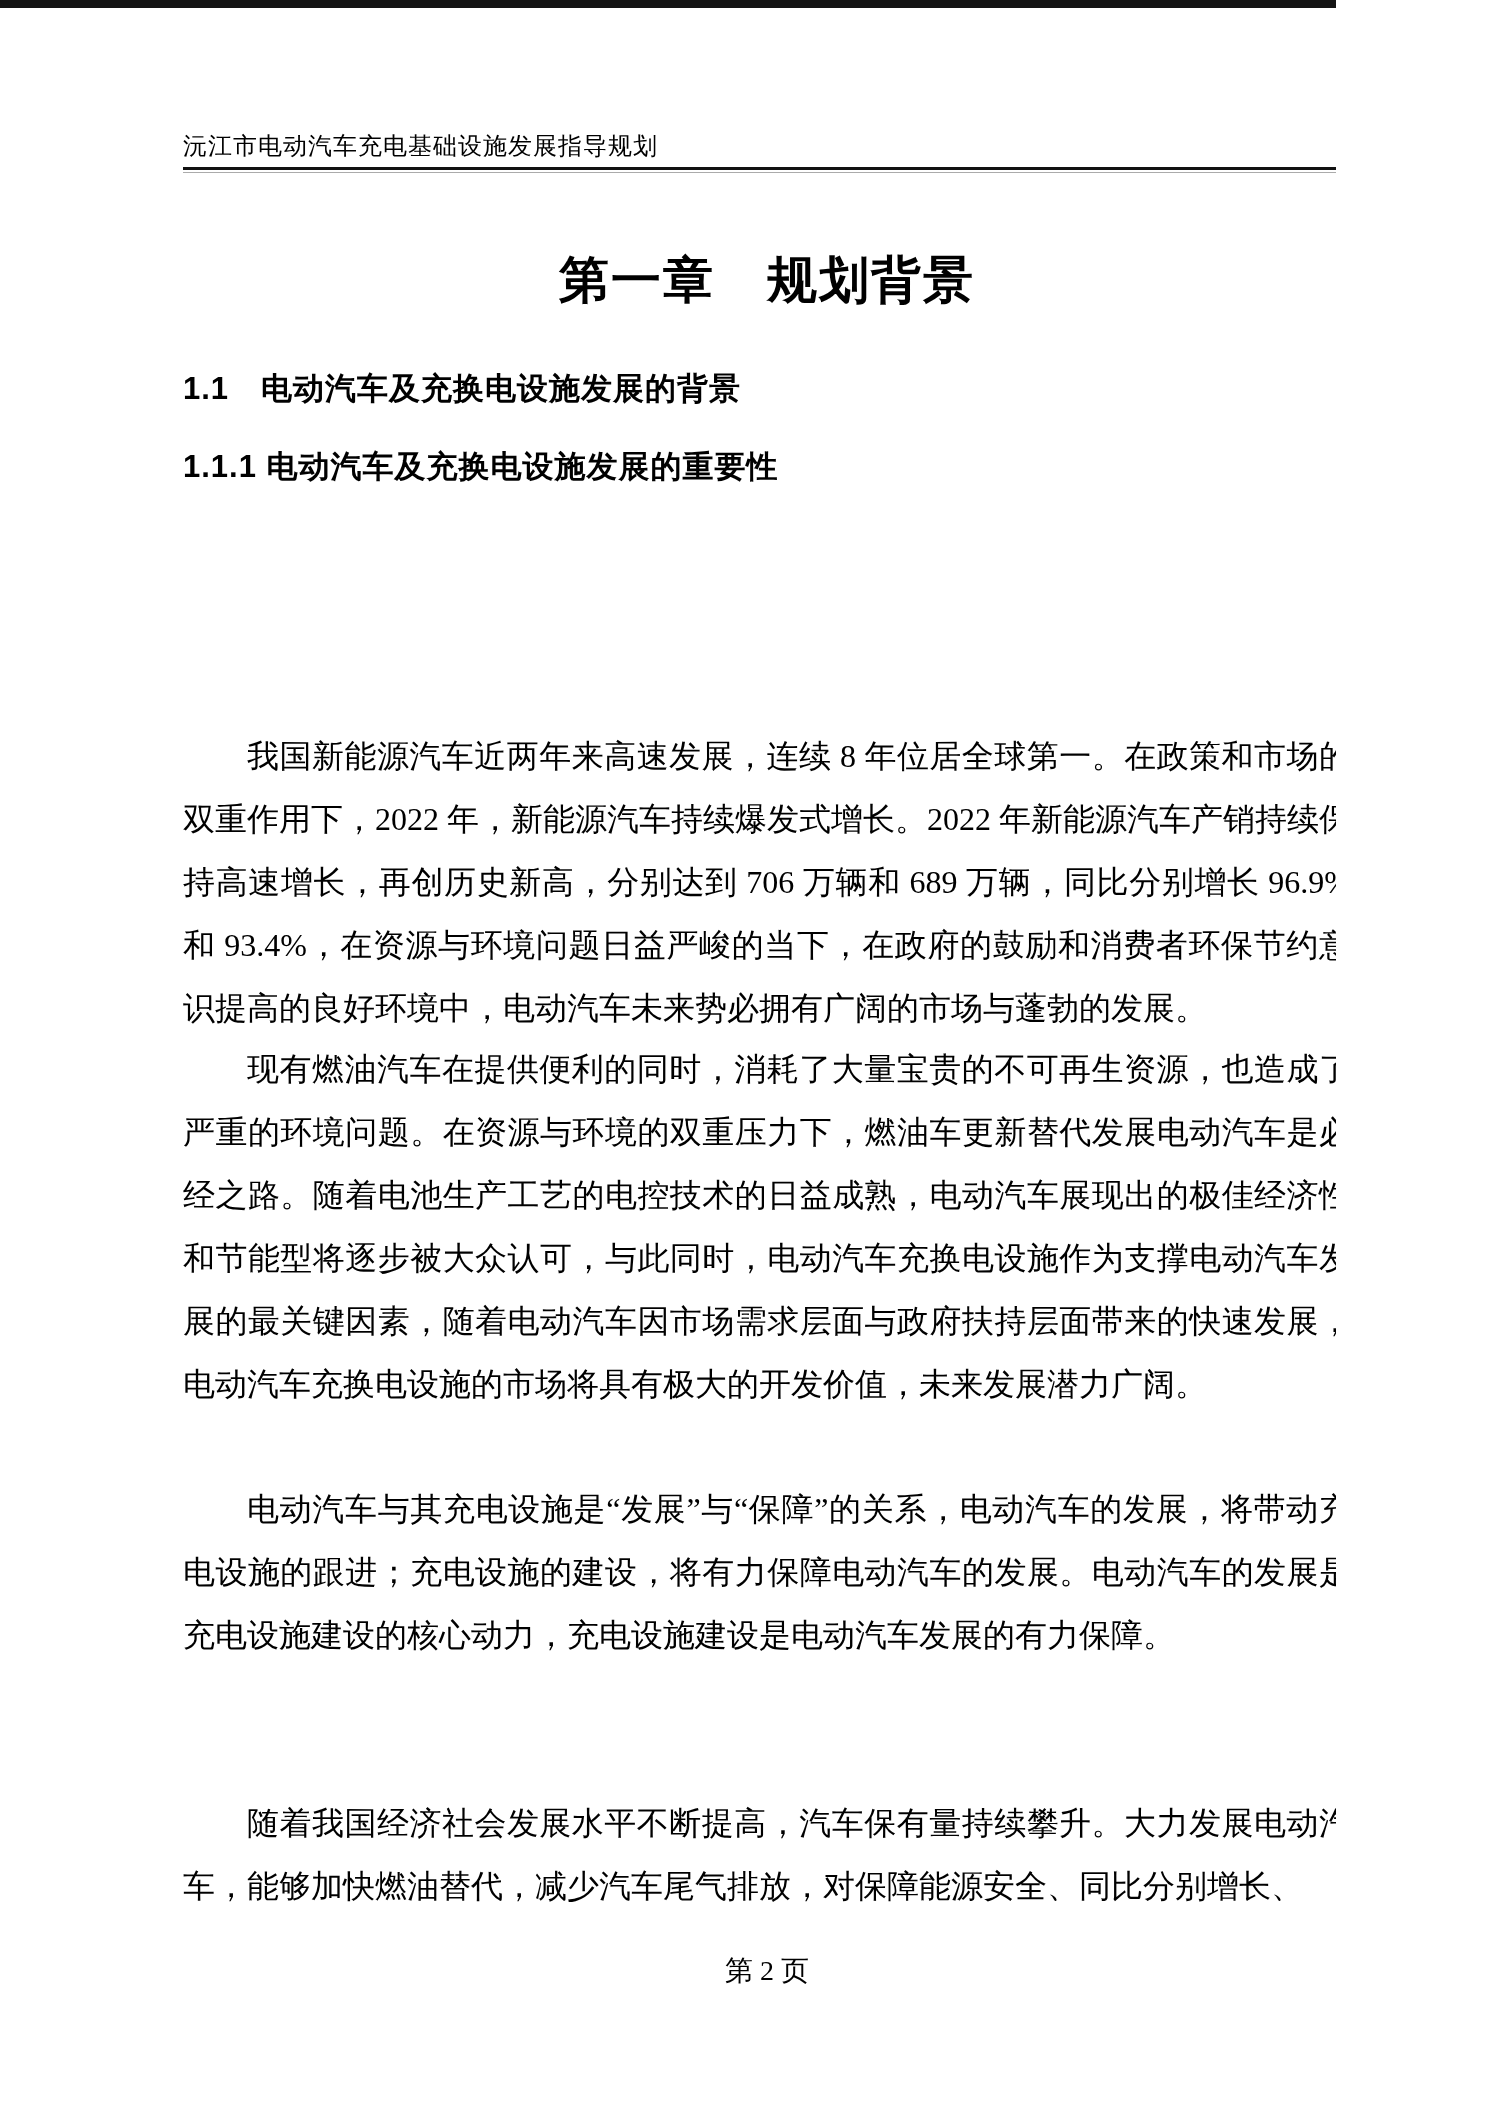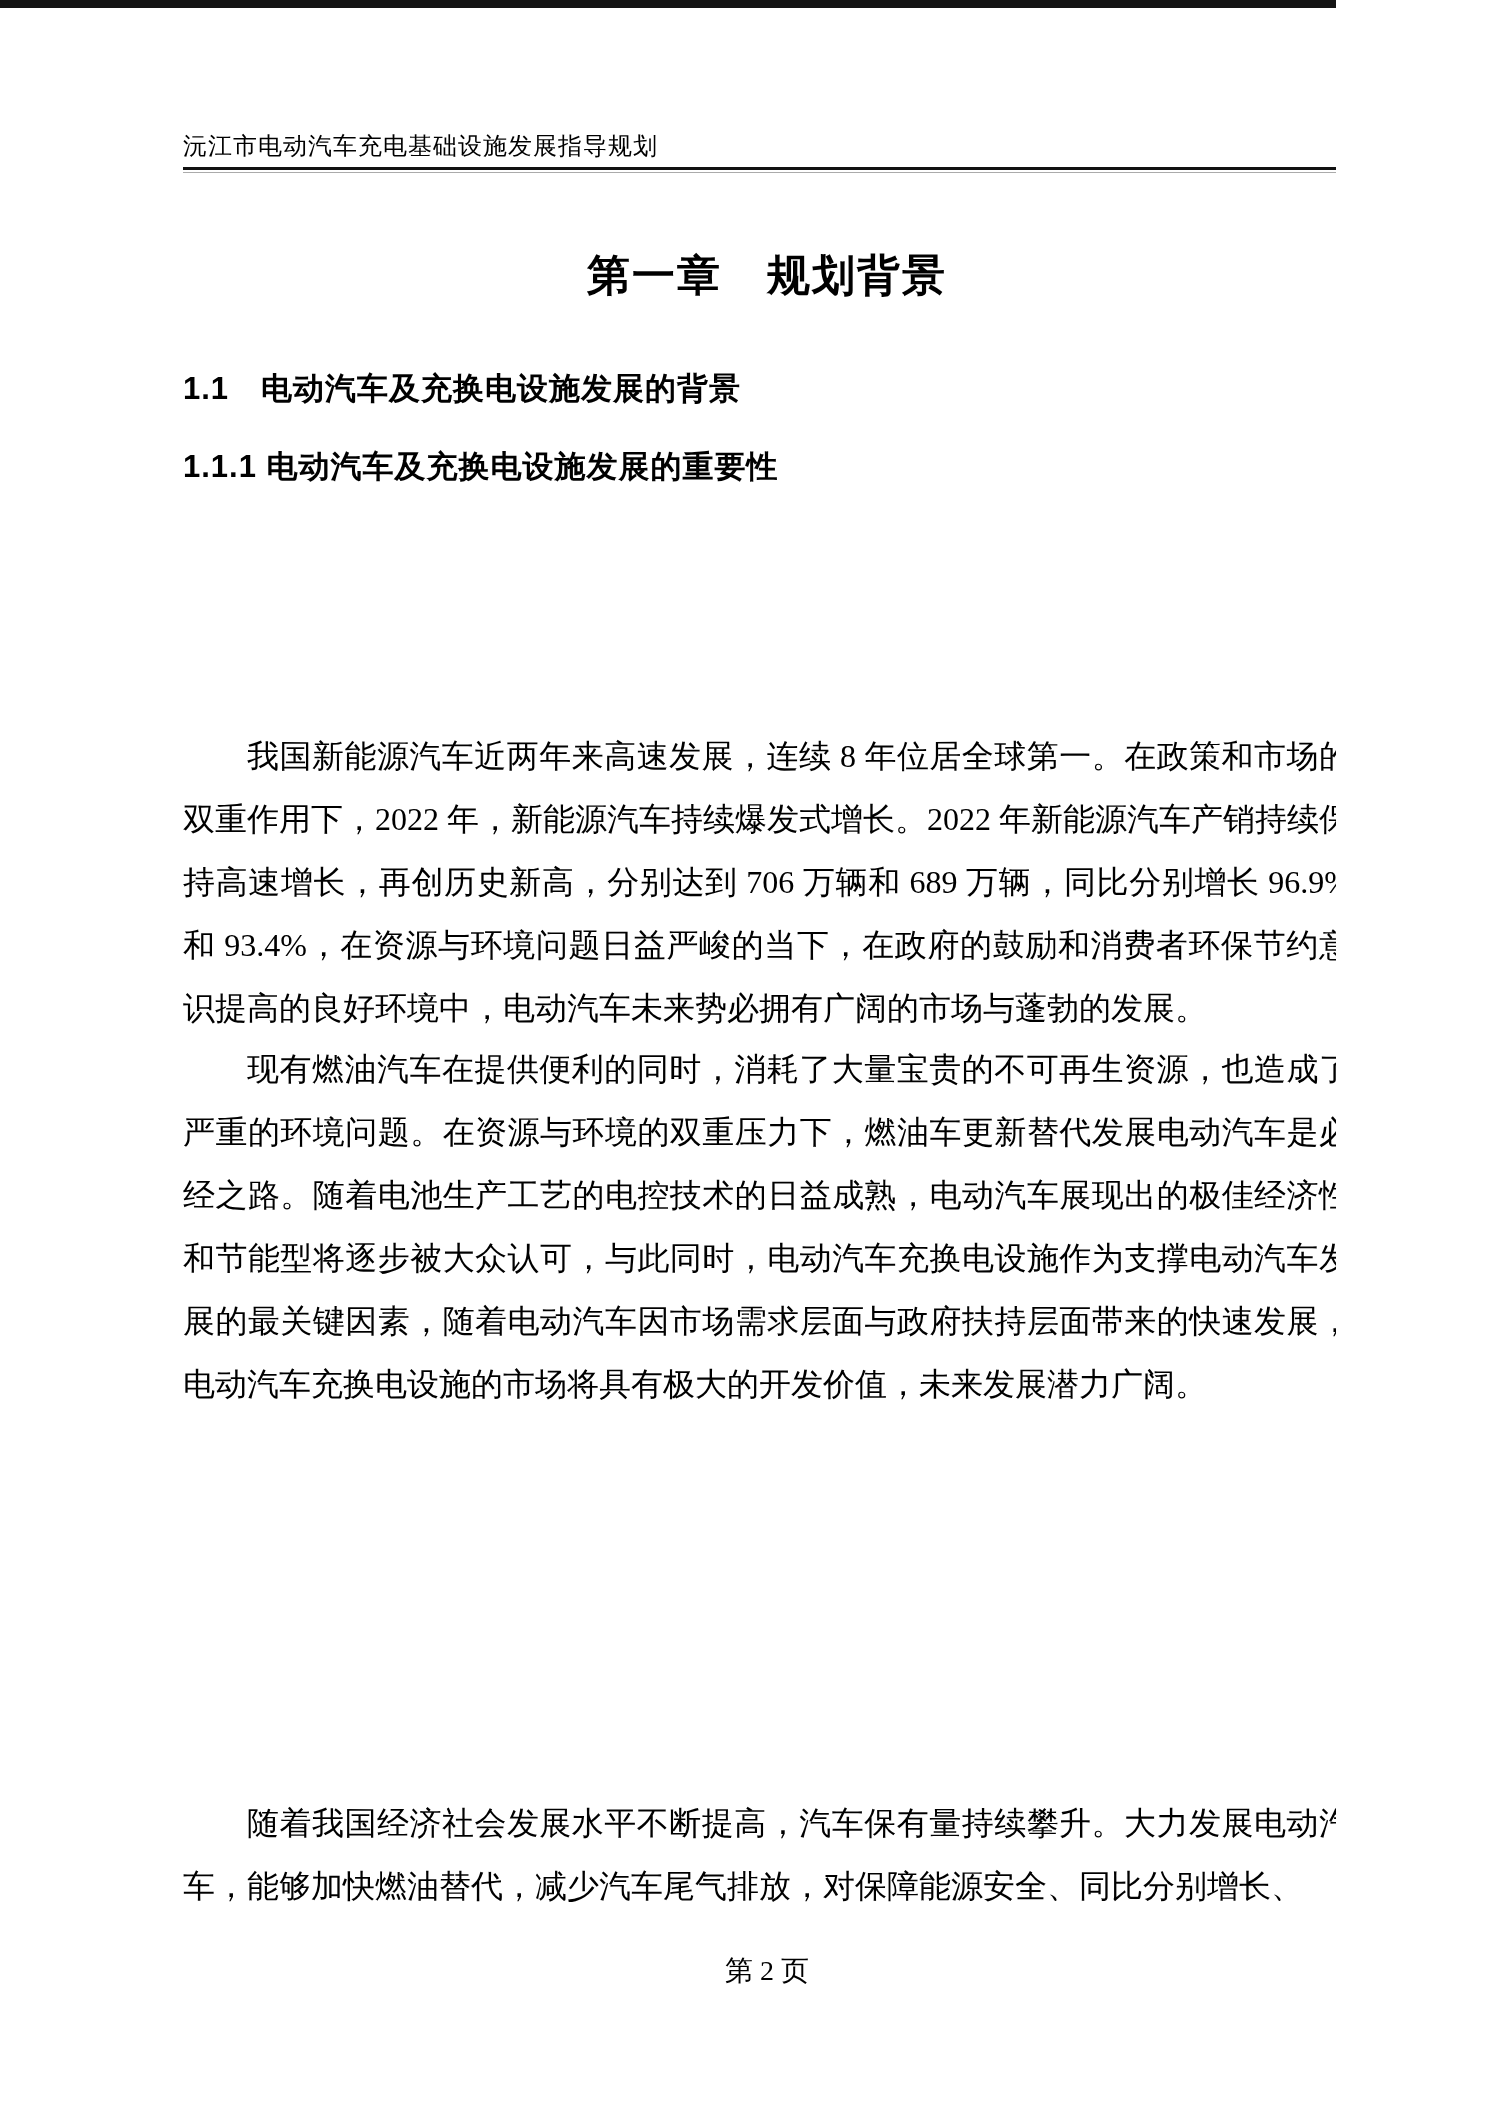--- a/index.html
+++ b/index.html
@@ -36,21 +36,21 @@
     border-top: 3px solid #111111;
     border-bottom: 1px solid #ababab;
   }
   .chapter-title {
     position: absolute; top: 247px; left: 183px;
     width: 1168px;
     margin: 0;
     text-align: center;
     font-family: "Liberation Sans", "DejaVu Sans", sans-serif;
     font-weight: bold;
-    font-size: 43px;
+    font-size: 50px;
     letter-spacing: 2px;
   }
   .heading {
     position: absolute; left: 183px;
     width: 1212px;
     margin: 0;
     font-family: "Liberation Sans", "DejaVu Sans", sans-serif;
     font-weight: bold;
     font-size: 31px;
     letter-spacing: 1px;
@@ -96,19 +96,20 @@
 
   <h2 class="heading h11">1.1　电动汽车及充换电设施发展的背景</h2>
 
   <h3 class="heading h111">1.1.1 电动汽车及充换电设施发展的重要性</h3>
 
 
   <p class="para p2">我国新能源汽车近两年来高速发展，连续 8 年位居全球第一。在政策和市场的双重作用下，2022 年，新能源汽车持续爆发式增长。2022 年新能源汽车产销持续保持高速增长，再创历史新高，分别达到 706 万辆和 689 万辆，同比分别增长 96.9%和 93.4%，在资源与环境问题日益严峻的当下，在政府的鼓励和消费者环保节约意识提高的良好环境中，电动汽车未来势必拥有广阔的市场与蓬勃的发展。</p>
 
   <p class="para p3">现有燃油汽车在提供便利的同时，消耗了大量宝贵的不可再生资源，也造成了严重的环境问题。在资源与环境的双重压力下，燃油车更新替代发展电动汽车是必经之路。随着电池生产工艺的电控技术的日益成熟，电动汽车展现出的极佳经济性和节能型将逐步被大众认可，与此同时，电动汽车充换电设施作为支撑电动汽车发展的最关键因素，随着电动汽车因市场需求层面与政府扶持层面带来的快速发展，电动汽车充换电设施的市场将具有极大的开发价值，未来发展潜力广阔。</p>
 
+  <p class="para p4">电动汽车与其充电设施是“发展”与“保障”的关系，电动汽车的发展，将带动充电设施的跟进；充电设施的建设，将有力保障电动汽车的发展。电动汽车的发展是充电设施建设的核心动力，充电设施建设是电动汽车发展的有力保障。</p>
 
 
   <p class="para p5">随着我国经济社会发展水平不断提高，汽车保有量持续攀升。大力发展电动汽车，能够加快燃油替代，减少汽车尾气排放，对保障能源安全、同比分别增长、</p>
 
   <div class="doc-footer">第 2 页</div>
 
 </div>
 
 </body></html>

